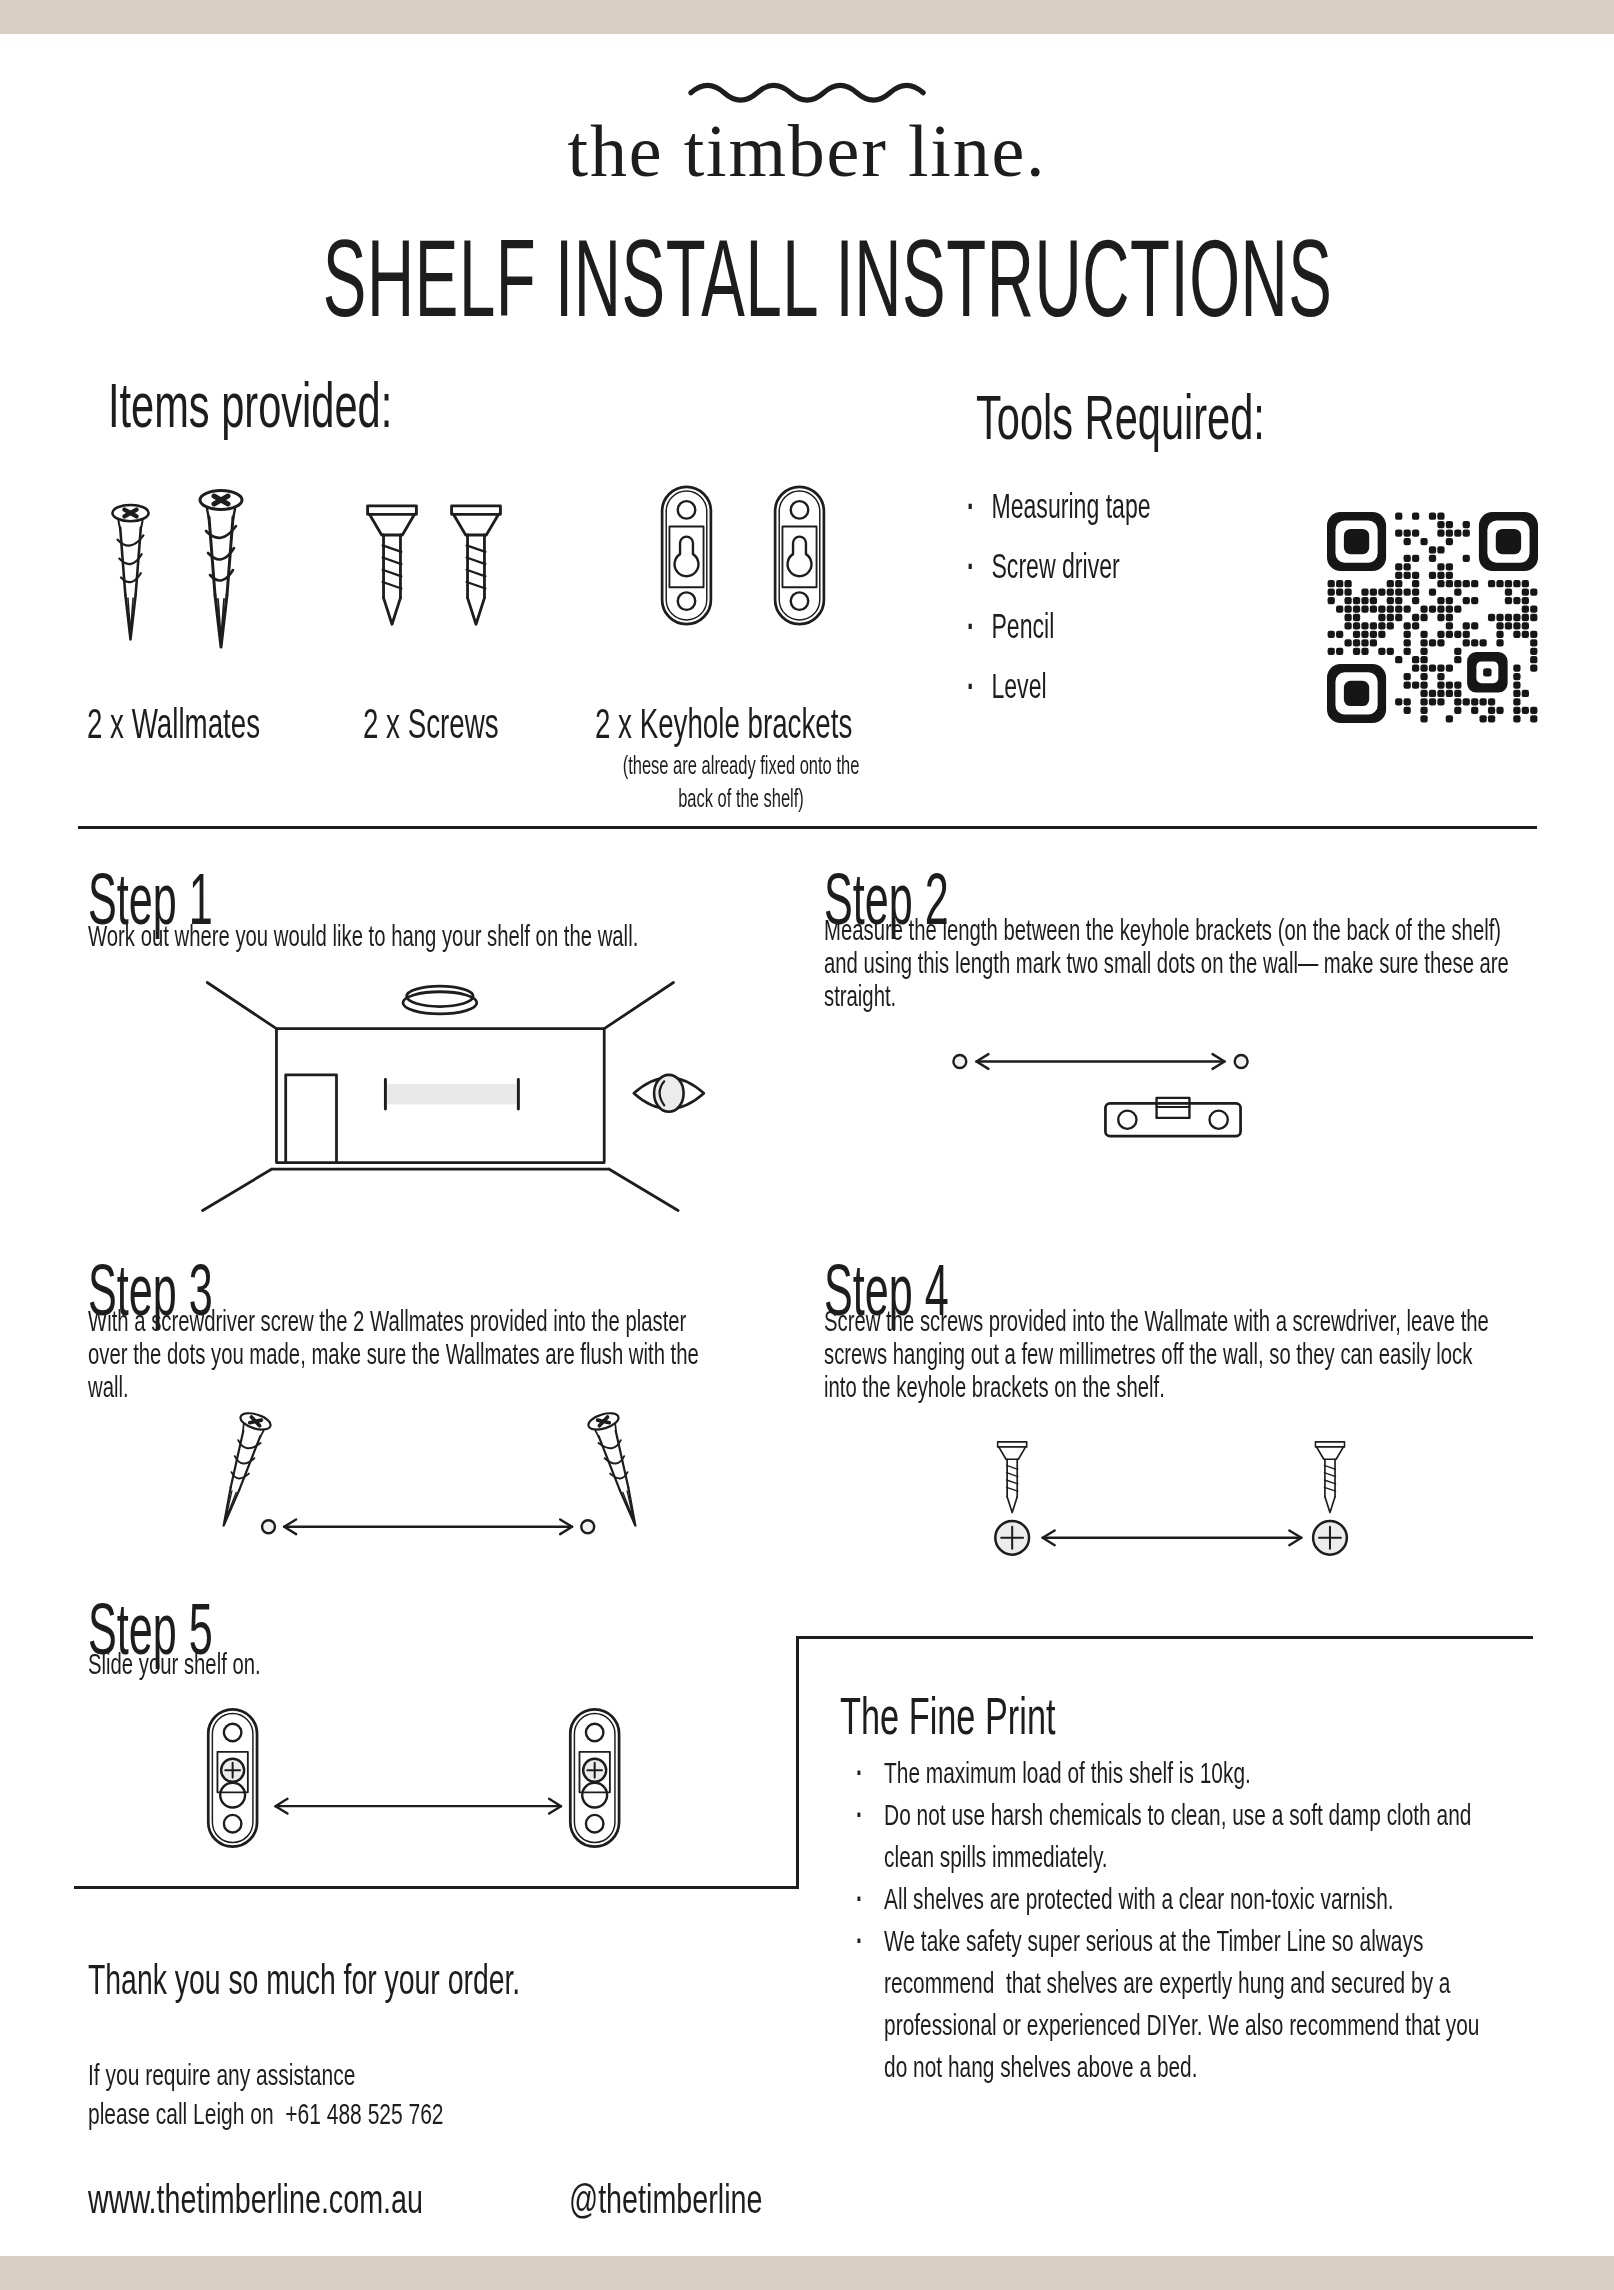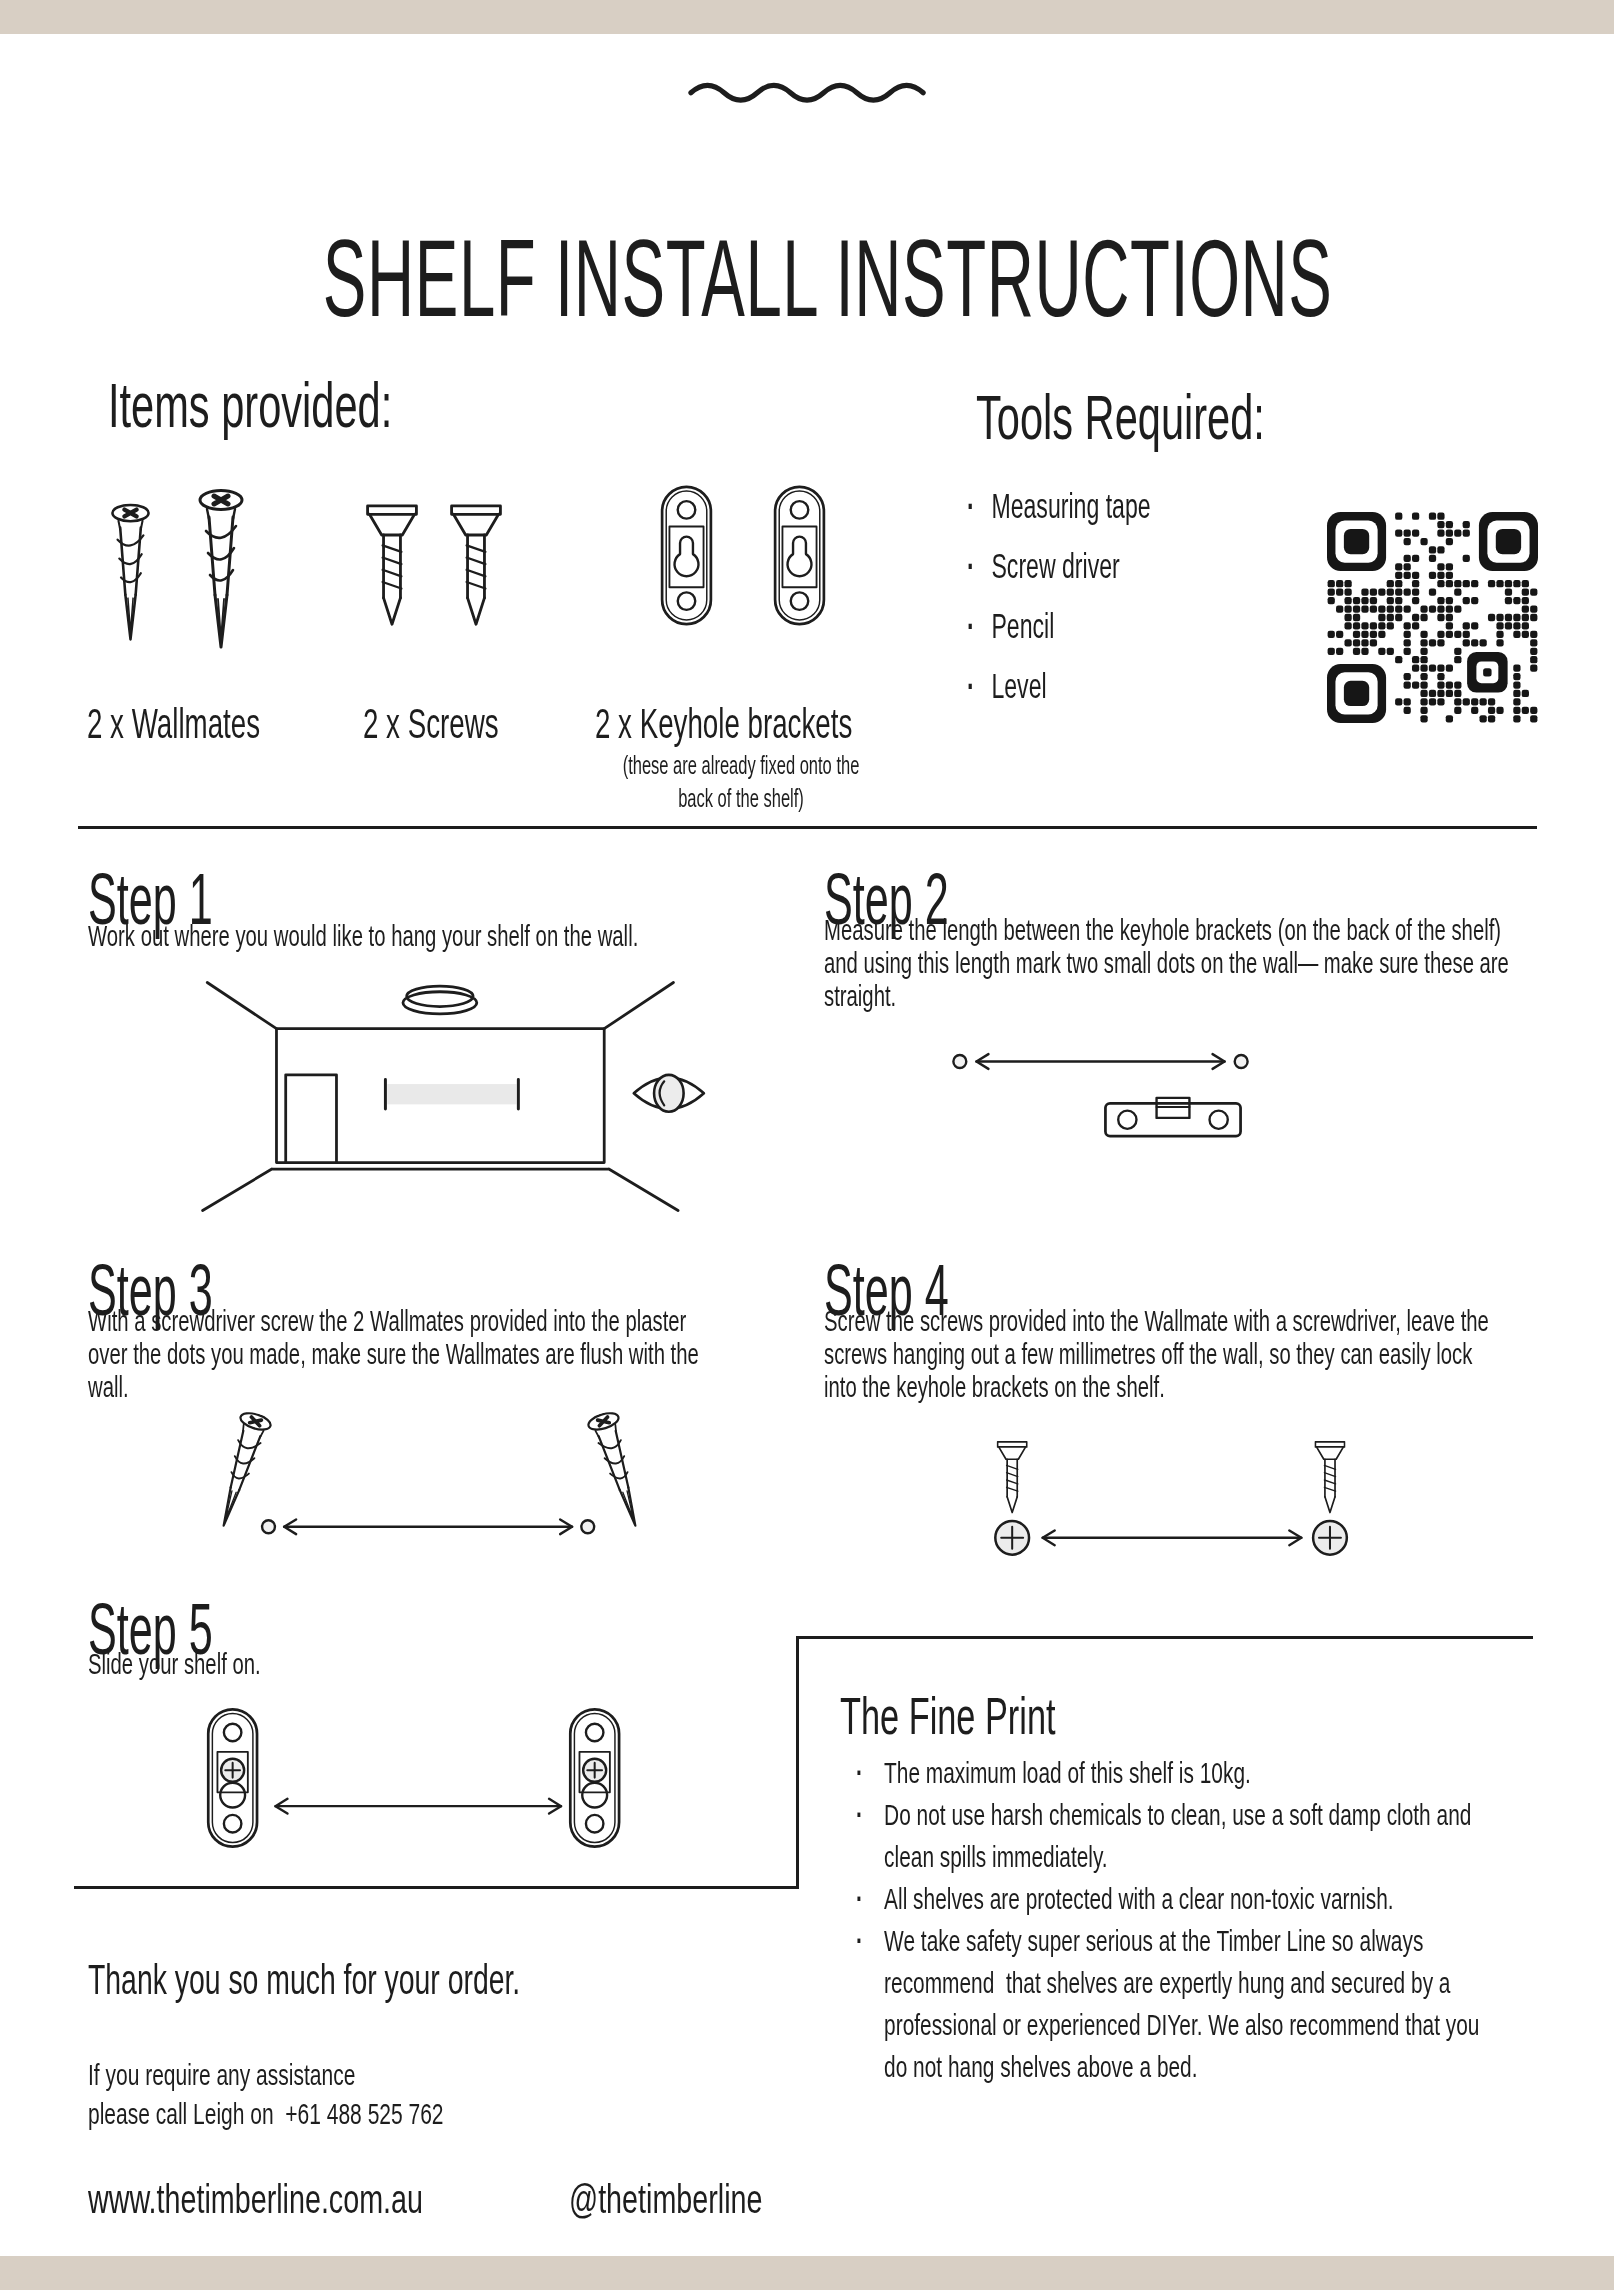--- a/index.html
+++ b/index.html
@@ -83,20 +83,21 @@
       </symbol>
     </defs>
   </svg>
 
   <div class="band" style="top:0;height:34px;"></div>
   <div class="band" style="top:2256px;height:35px;"></div>
 
   <svg style="left:685px;top:78px;" width="245" height="29.5" viewBox="0 0 265 32">
     <path class="ln" stroke-width="5.5" d="M6 16 Q 24 0 42 16 T 78 16 T 114 16 T 150 16 T 186 16 T 222 16 T 258 16"></path>
   </svg>
+  <div class="t ctr serif" style="top:109px;font-size:74px;letter-spacing:1.8px;">the timber line.</div>
   <div class="t ctr c60" style="top:215px;font-size:109px;letter-spacing:0.9px;">SHELF INSTALL INSTRUCTIONS</div>
 
   <div class="t c66" style="left:108px;top:369px;font-size:63px;">Items provided:</div>
 
   <svg style="left:109px;top:487px;" width="43" height="175" viewBox="0 0 50 165">
       <use href="#wm"></use>
     </svg>
   <svg style="left:196px;top:480px;" width="50" height="183" viewBox="0 0 50 165">
       <use href="#wm"></use>
     </svg>

